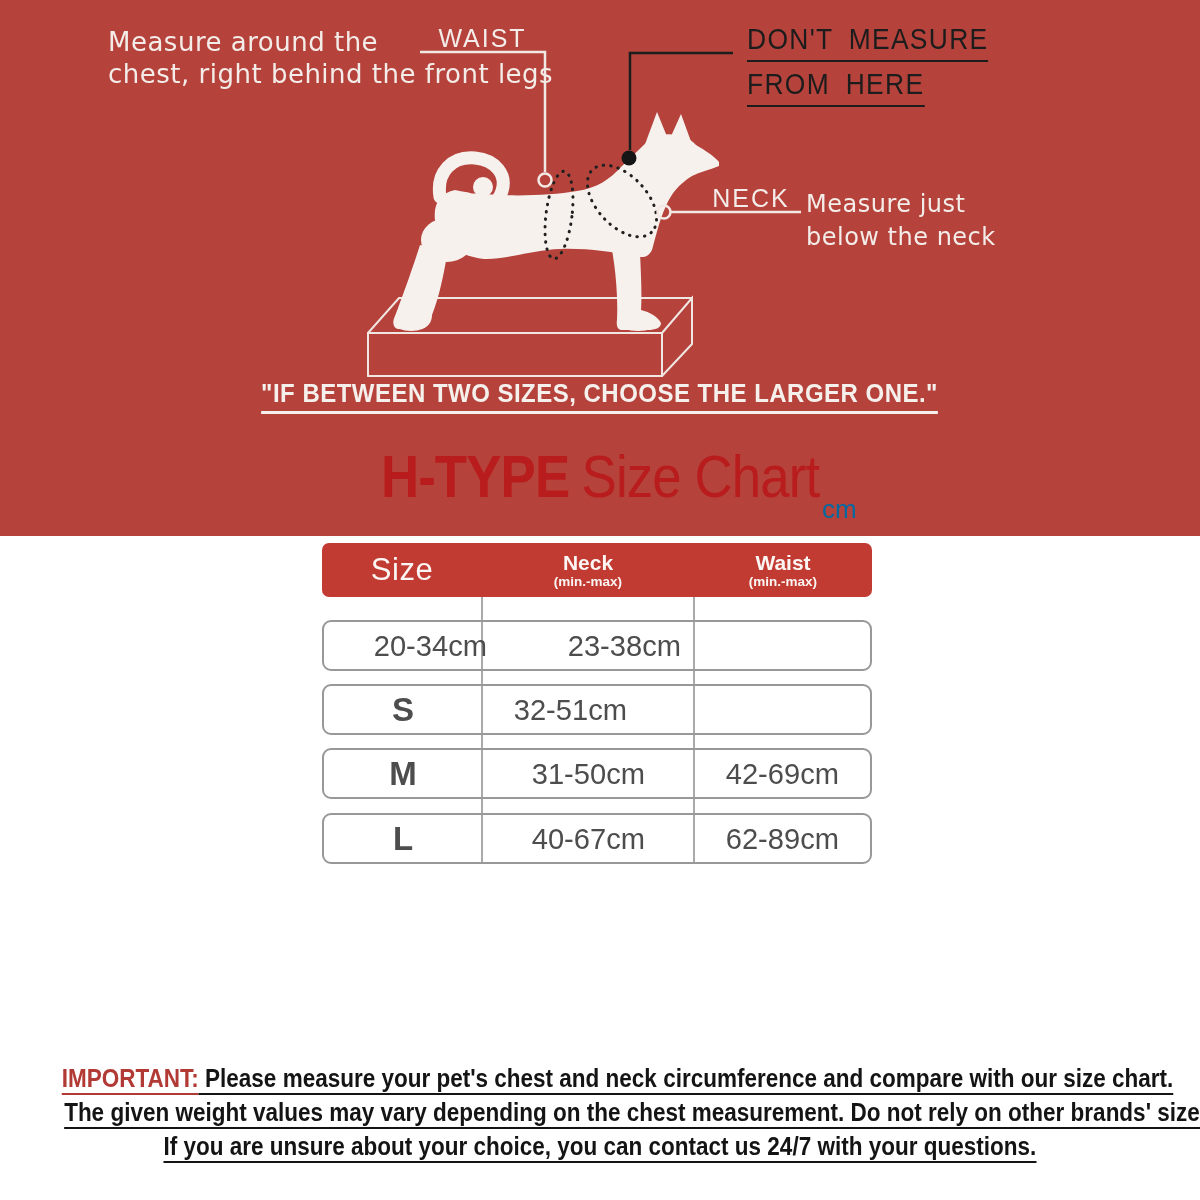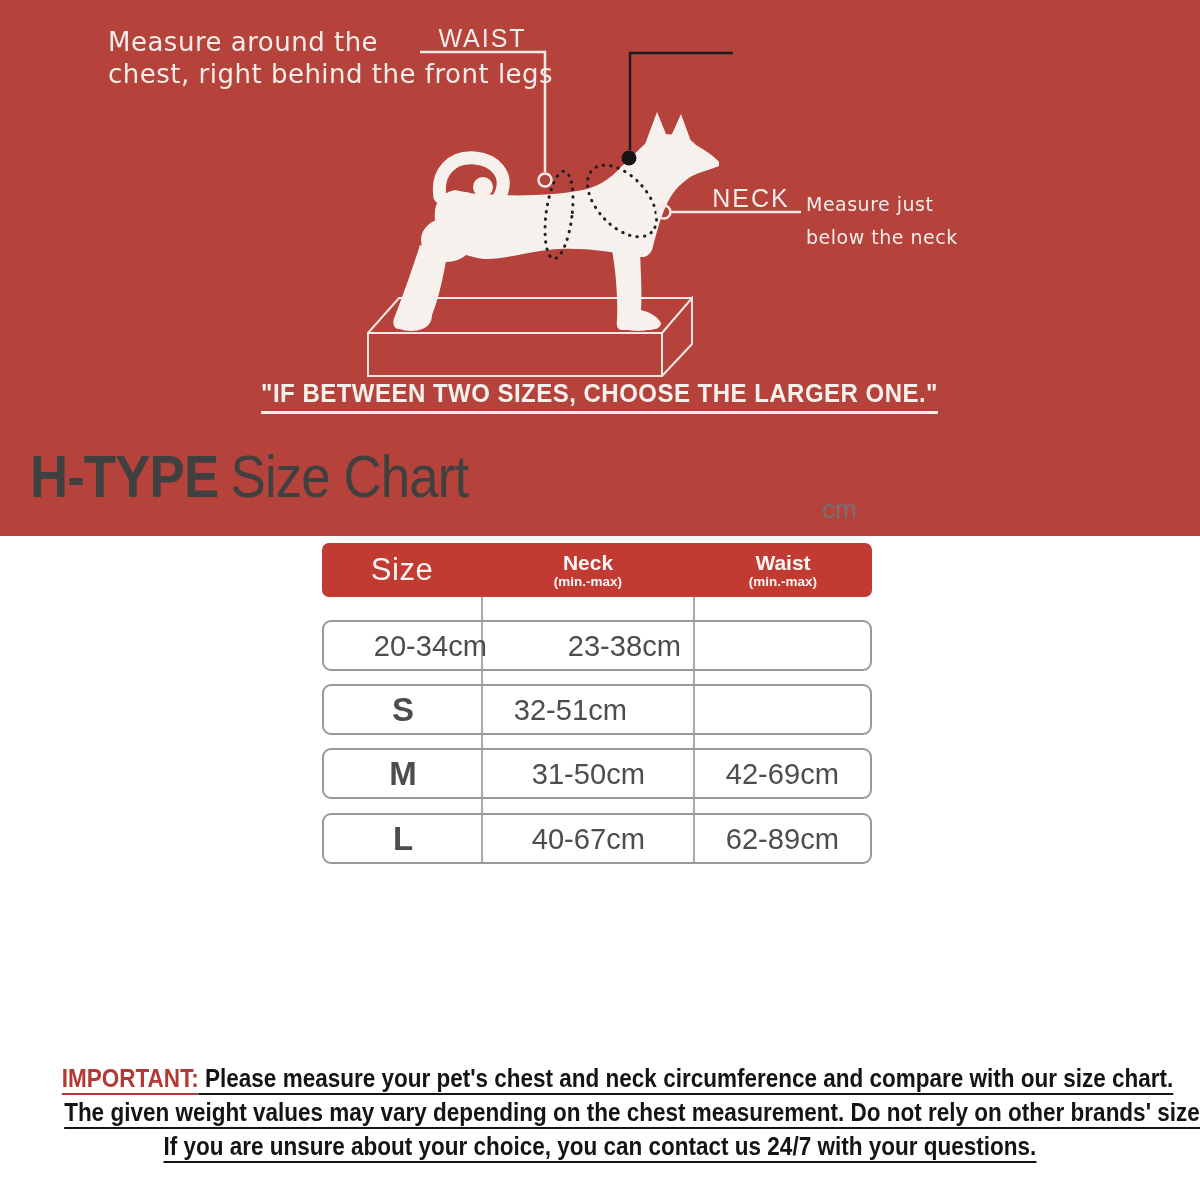--- a/index.html
+++ b/index.html
@@ -5,39 +5,39 @@
   html,body{margin:0;padding:0;background:#ffffff;}
   #canvas{position:relative;width:1200px;height:1200px;background:#ffffff;overflow:hidden;
           font-family:"Liberation Sans",sans-serif;}
 
   
   .banner{position:absolute;left:0;top:0;width:1200px;height:536px;background:#b5433c;}
   .banner svg{position:absolute;left:0;top:0;}
   .white-note{position:absolute;color:#f4ece8;font-family:"DejaVu Sans",sans-serif;
               white-space:pre-line;}
   .chest-note{left:108px;top:26px;font-size:26px;line-height:32px;letter-spacing:.5px;}
-  .neck-note{left:806px;top:188px;font-size:19px;line-height:33px;letter-spacing:.5px;}
+  .neck-note{left:806px;top:188px;font-size:24px;line-height:33px;letter-spacing:.5px;}
   .tape-label{position:absolute;color:#f4ece8;font-size:25px;letter-spacing:2px;
               font-family:"Liberation Sans",sans-serif;text-align:center;}
   .waist-label{left:420px;top:24px;width:125px;}
   .neck-label{left:706px;top:184px;width:90px;}
   .dont-block{position:absolute;left:747px;top:22px;color:#1c1c1c;}
   .dont-line{display:table;font-size:30px;font-weight:400;letter-spacing:1.5px;word-spacing:8px;
              transform:scaleX(.88);transform-origin:left center;
              border-bottom:2.5px solid #1c1c1c;padding-bottom:4px;margin-bottom:5px;}
   .quote-wrap{position:absolute;left:0;top:379px;width:1200px;text-align:center;}
   .quote{display:inline-block;color:#f6f0ec;font-size:25px;font-weight:700;letter-spacing:.5px;
          transform:scaleX(.96);border-bottom:3px solid #f6f0ec;padding-bottom:3px;}
 
   
-  .title-wrap{position:absolute;left:0;top:442px;width:1200px;text-align:left;color:#404040;}
+  .title-wrap{position:absolute;left:0;top:442px;width:1200px;text-align:center;color:#b91c1c;}
   .title-inner{display:inline-block;transform:scaleX(.88);white-space:nowrap;}
   .title-brand{font-size:60px;font-weight:700;letter-spacing:-1px;}
   .title-rest{font-size:60px;font-weight:400;margin-left:14px;letter-spacing:-1px;}
-  .title-unit{position:absolute;left:822px;top:494px;font-size:26px;font-weight:400;color:#737373;}
+  .title-unit{position:absolute;left:822px;top:494px;font-size:26px;font-weight:400;color:#0369a1;}
 
   
   .size-table{position:absolute;left:322px;top:543px;width:550px;height:325px;}
   .divider{position:absolute;top:54px;height:267px;width:2px;background:#aaaaaa;z-index:0;}
   .div1{left:159px;} .div2{left:371px;}
   .thead{position:absolute;left:0;top:0;width:550px;height:54px;background:#c23b33;
          border-radius:7px;display:flex;z-index:1;}
   .th{display:flex;flex-direction:column;align-items:center;justify-content:center;color:#fbf5f3;}
   .th-size{width:160px;font-size:31px;letter-spacing:.5px;}
   .th-neck{width:212px;} .th-waist{width:178px;}
@@ -135,20 +135,24 @@
         <line x1="671" y1="212" x2="801" y2="212" stroke="#f2e8e4" stroke-width="2.5"></line>
         <circle cx="664" cy="212" r="6.5" fill="none" stroke="#f2e8e4" stroke-width="2.5"></circle>
       </g>
     </svg>
 
     <div class="white-note chest-note">Measure around the
 chest, right behind the front legs</div>
 
     <div class="tape-label waist-label">WAIST</div>
 
+    <div class="dont-block">
+      <div class="dont-line">DON'T MEASURE</div>
+      <div class="dont-line">FROM HERE</div>
+    </div>
 
     <div class="tape-label neck-label">NECK</div>
 
     <div class="white-note neck-note">Measure just
 below the neck</div>
 
     <div class="quote-wrap">
       <span class="quote">"IF BETWEEN TWO SIZES, CHOOSE THE LARGER ONE."</span>
     </div>
   </div>

